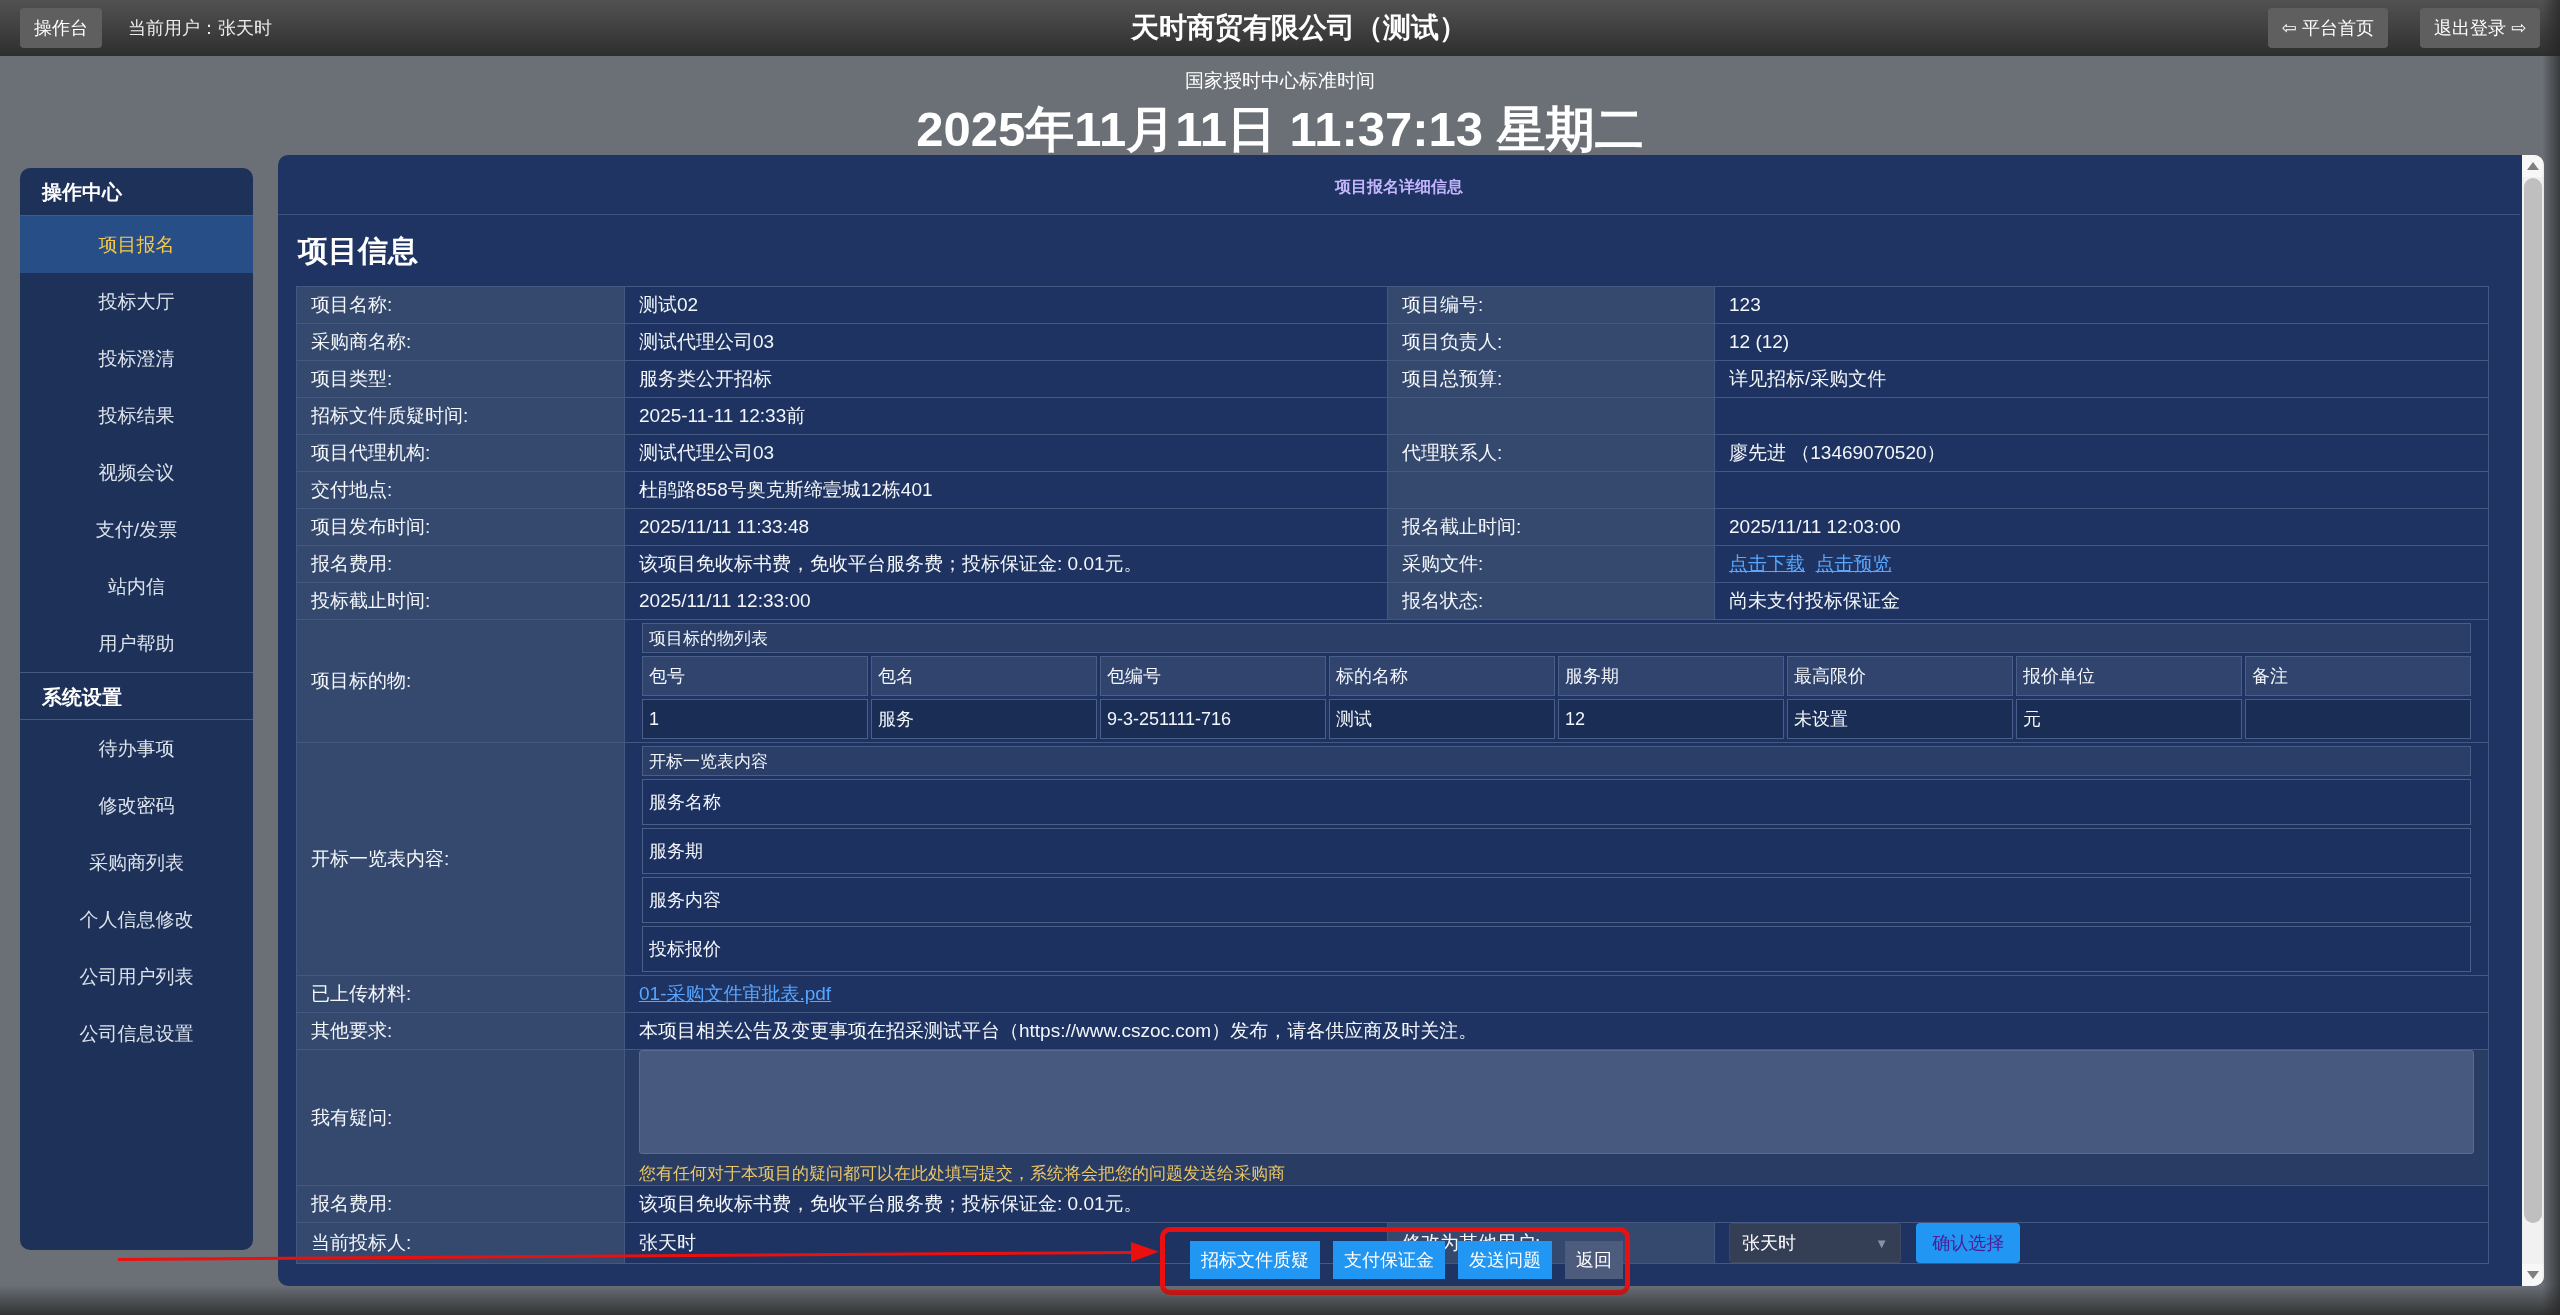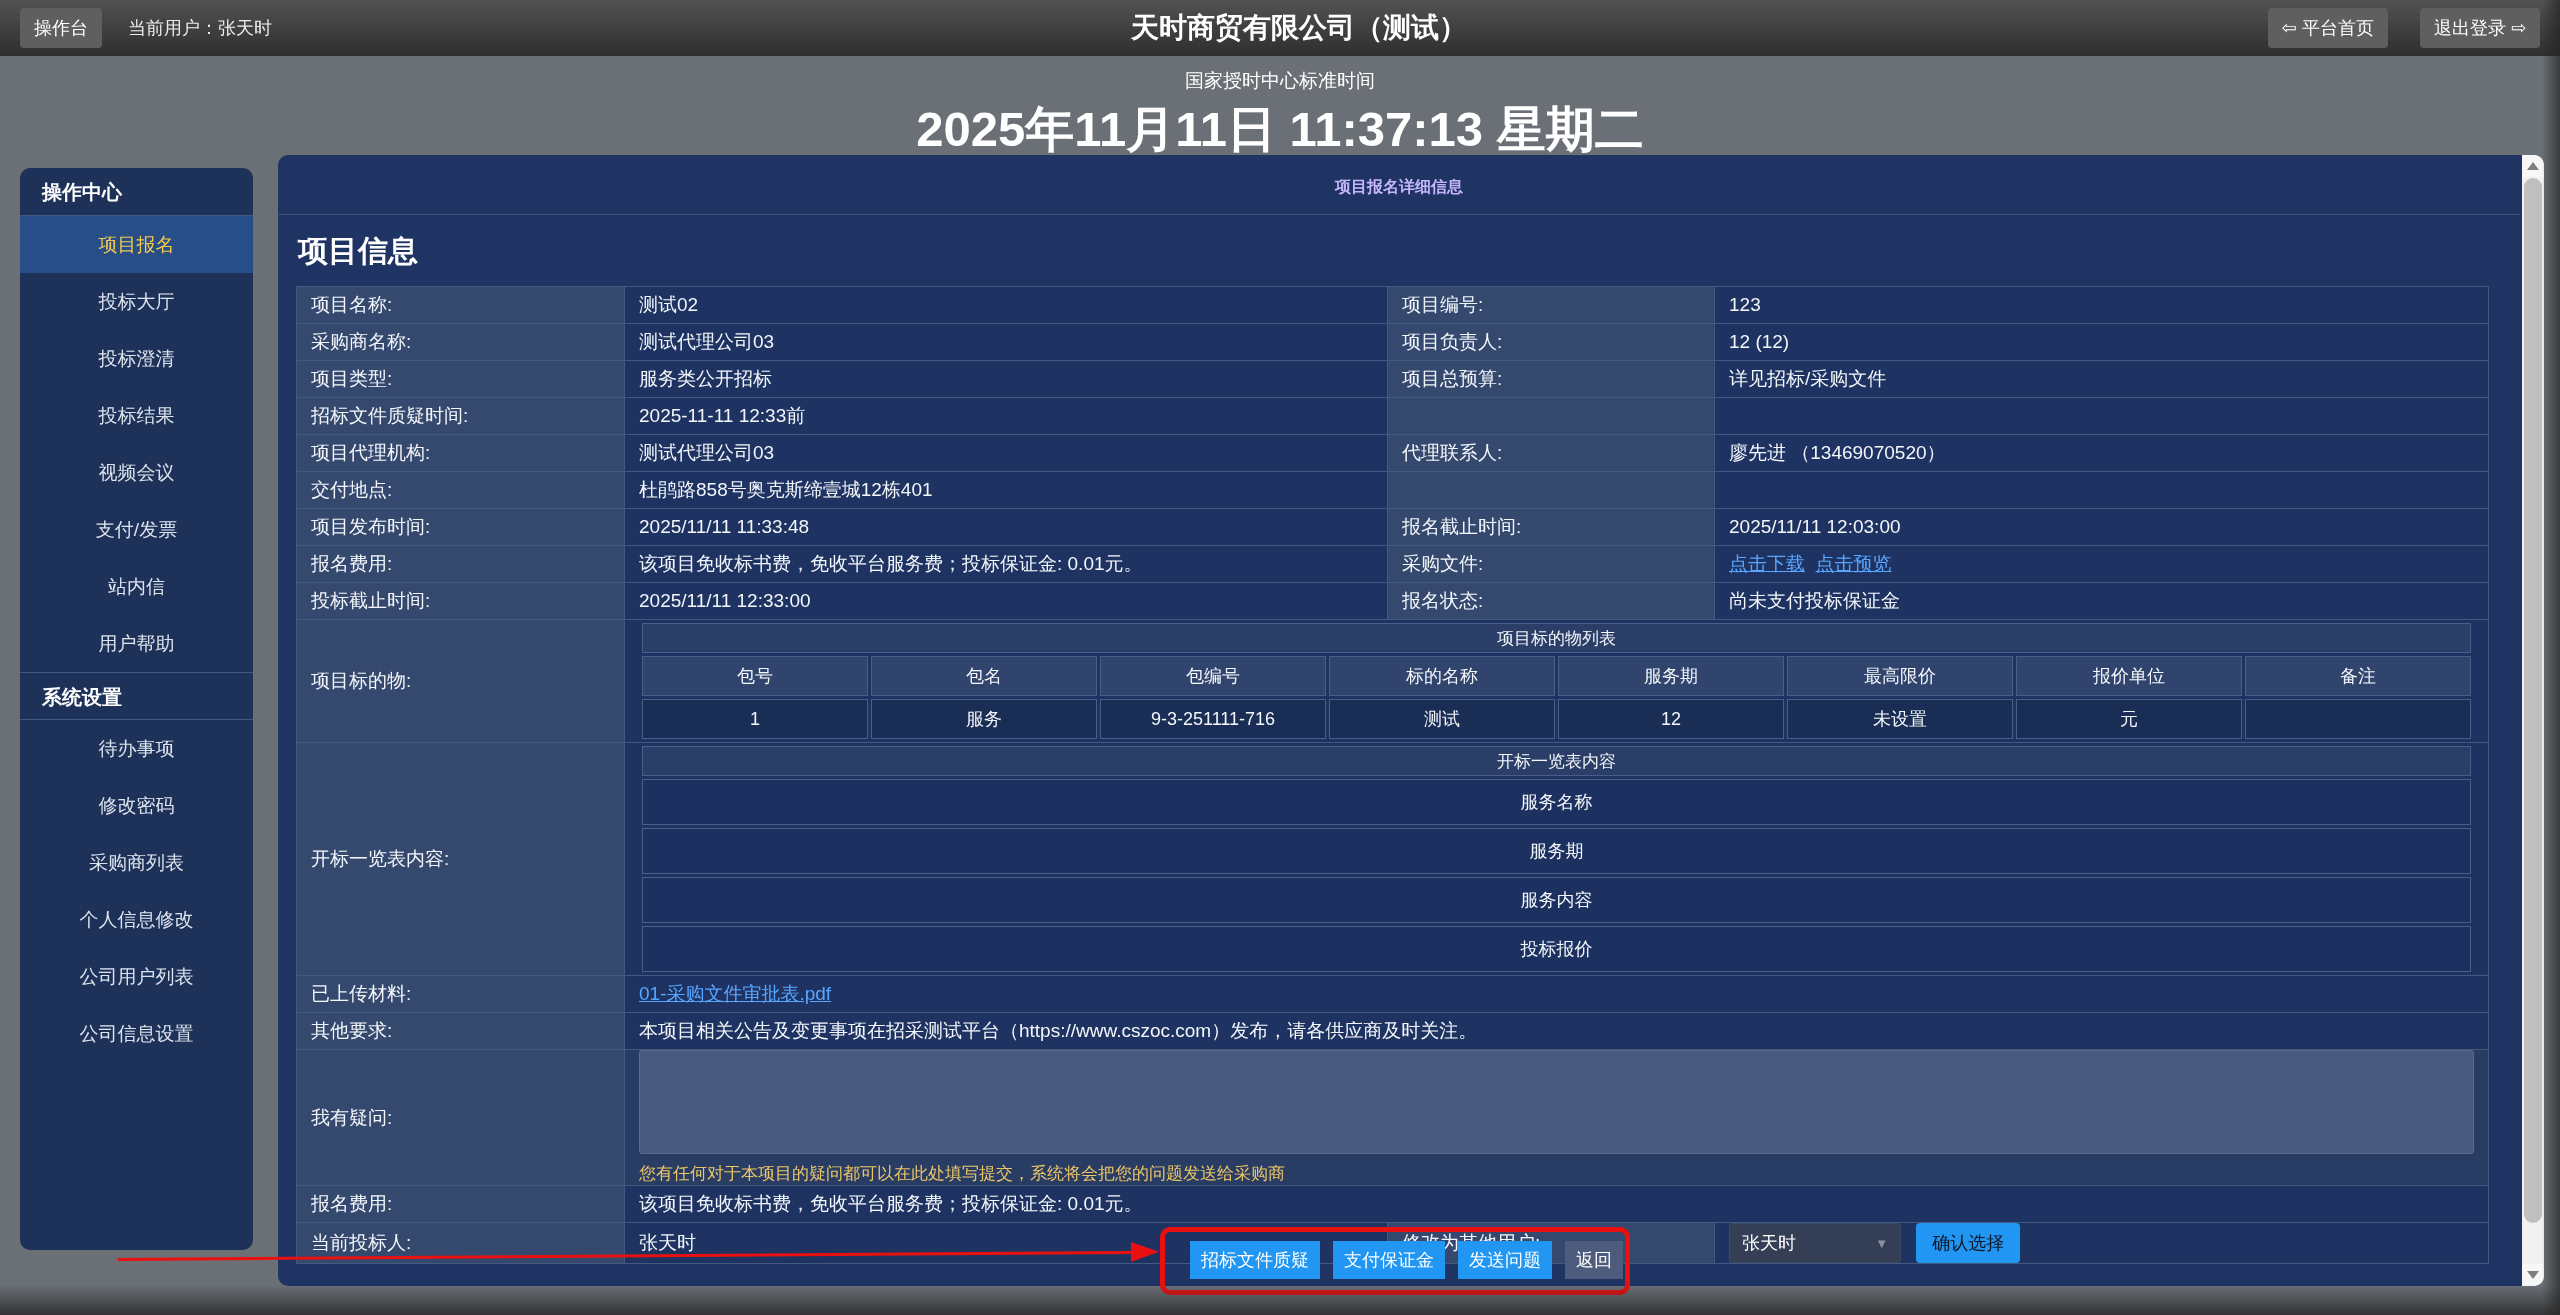--- a/index.html
+++ b/index.html
@@ -47,41 +47,41 @@
   table.info td { border:1px solid #44597f; font-size:19px; color:#f3f6fa;
                   padding:0 14px; height:37px; vertical-align:middle; }
   td.lbl { background:#35496e; color:#e6ebf3; }
   td.val { background:#1e3361; }
   .yellow { color:#ecc667; }
   a.lnk { color:#58a6ff; text-decoration:underline; cursor:pointer; }
 
   
   td.nest-cell { padding:2px 4px; }
   table.nt { width:100%; border-collapse:separate; border-spacing:3px; table-layout:fixed; }
-  table.nt td { border:1px solid #4a5f87; text-align:center; font-size:18px; padding:0 6px; }
+  table.nt td { border:1px solid #4a5f87; font-size:18px; padding:0 6px; }
   tr.nt-title td { background:#2a3e68; height:30px; font-size:17px; }
   tr.nt-head td  { background:#30446e; height:40px; }
   tr.nt-data td  { background:#1a2d55; height:40px; }
   tr.nt2-row td  { background:#1d3161; height:46px; }
 
   
   td.q-cell { background:#293d64; padding:12px 14px 8px 14px; }
   .q-textarea { display:block; width:100%; height:104px; background:#47597e;
                 border:1px solid #5a6b8e; border-radius:3px; resize:none;
                 font-family:inherit; font-size:18px; color:#fff; padding:8px; }
   .q-hint { margin-top:8px; font-size:17px; color:#ecc667; }
 
   
   td.widget-cell { padding:8px 14px; }
   .sel { display:inline-flex; align-items:center; justify-content:space-between;
          width:172px; height:40px; background:#343f56; border:1px solid #3e4a63;
          border-radius:3px; padding:0 12px; color:#fff; font-size:18px;
          vertical-align:middle; cursor:pointer; }
   .sel-arrow { color:#8a93a5; font-size:13px; }
-  .confirm-btn { height:40px; margin-left:10px; background:#2196f3; color:#0f172a;
+  .confirm-btn { height:40px; margin-left:10px; background:#2196f3; color:#4c1d95;
                  border:none; border-radius:4px; font-size:18px; padding:0 16px;
                  font-family:inherit; vertical-align:middle; cursor:pointer; }
 
   
   .scrollbar { position:absolute; top:0; right:0; width:22px; height:100%;
                background:#f1f1f1; border-radius:0 10px 10px 0; }
   .sb-btn { position:absolute; left:0; width:22px; height:22px; background:#f7f7f7;
             display:flex; align-items:center; justify-content:center; cursor:pointer; }
   .sb-up { top:0; border-radius:0 10px 0 0; }
   .sb-down { bottom:0; border-radius:0 0 10px 0; }

